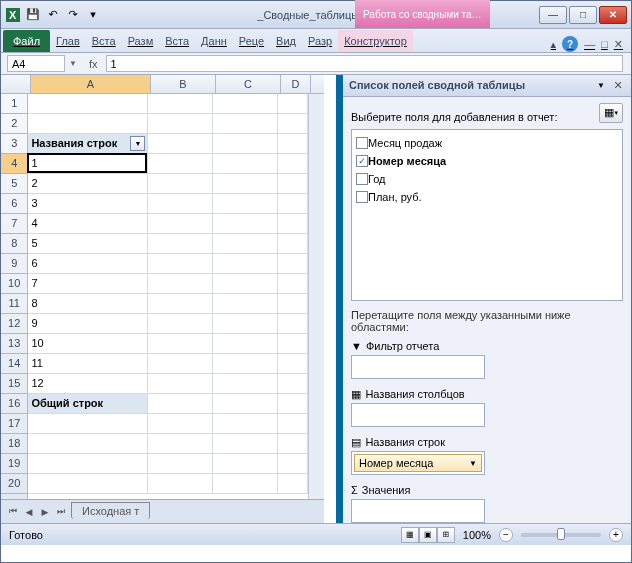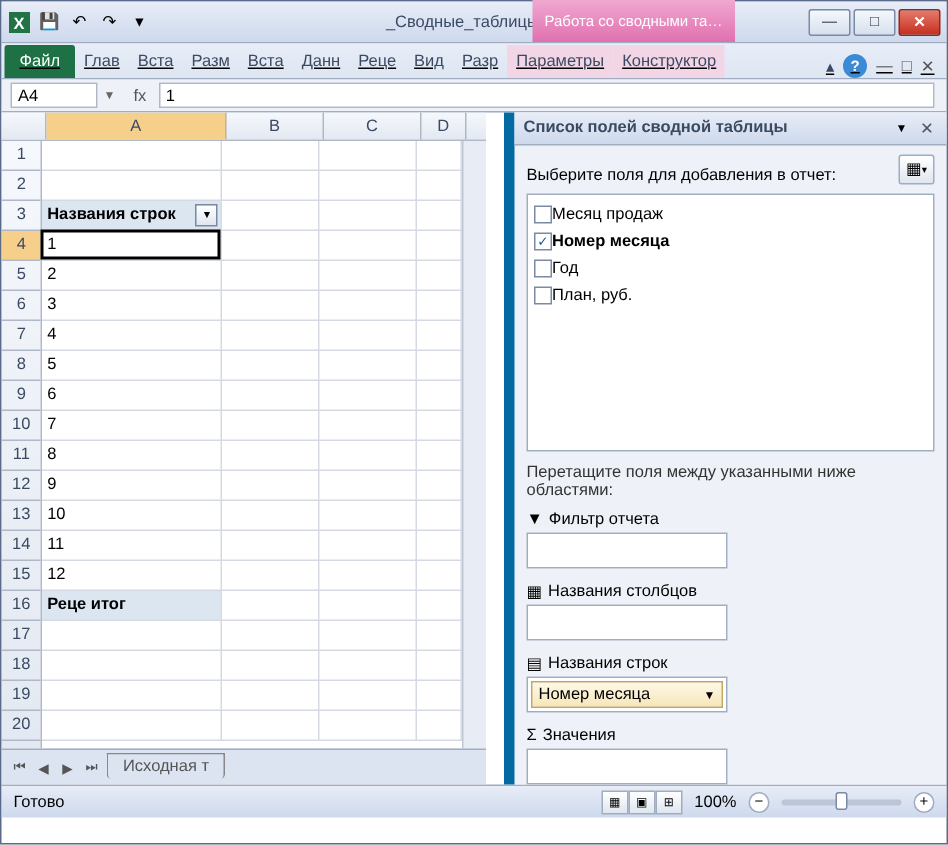--- a/index.html
+++ b/index.html
@@ -103,21 +103,20 @@
       <div class="rtab">Глав</div>
       <div class="rtab">Вста</div>
       <div class="rtab">Разм</div>
       <div class="rtab">Вста</div>
       <div class="rtab">Данн</div>
       <div class="rtab">Реце</div>
       <div class="rtab">Вид</div>
       <div class="rtab">Разр</div>
     </div>
   <div id="ctxtabs" style="display:flex">
-      <div class="rtab ctx">Параметры</div>
       <div class="rtab ctx">Конструктор</div>
     </div>
   <div class="ribbon-right">
     <span style="color:#3b4a63">▴</span>
     <div class="help-icon">?</div>
     <span style="color:#555">—</span>
     <span style="color:#555">□</span>
     <span style="color:#555">✕</span>
   </div>
 </div>
@@ -252,21 +251,21 @@
             <div class="cell" style="width: 65px;"></div>
             <div class="cell" style="width: 30px;"></div>
           </div>
           <div class="row">
             <div class="cell" style="width: 120px;">12</div>
             <div class="cell" style="width: 65px;"></div>
             <div class="cell" style="width: 65px;"></div>
             <div class="cell" style="width: 30px;"></div>
           </div>
           <div class="row">
-            <div class="cell bold bluebg" style="width: 120px;">Реце итог</div>
+            <div class="cell bold bluebg" style="width: 120px;">Общий строк</div>
             <div class="cell" style="width: 65px;"></div>
             <div class="cell" style="width: 65px;"></div>
             <div class="cell" style="width: 30px;"></div>
           </div>
           <div class="row">
             <div class="cell" style="width: 120px;"></div>
             <div class="cell" style="width: 65px;"></div>
             <div class="cell" style="width: 65px;"></div>
             <div class="cell" style="width: 30px;"></div>
           </div>

